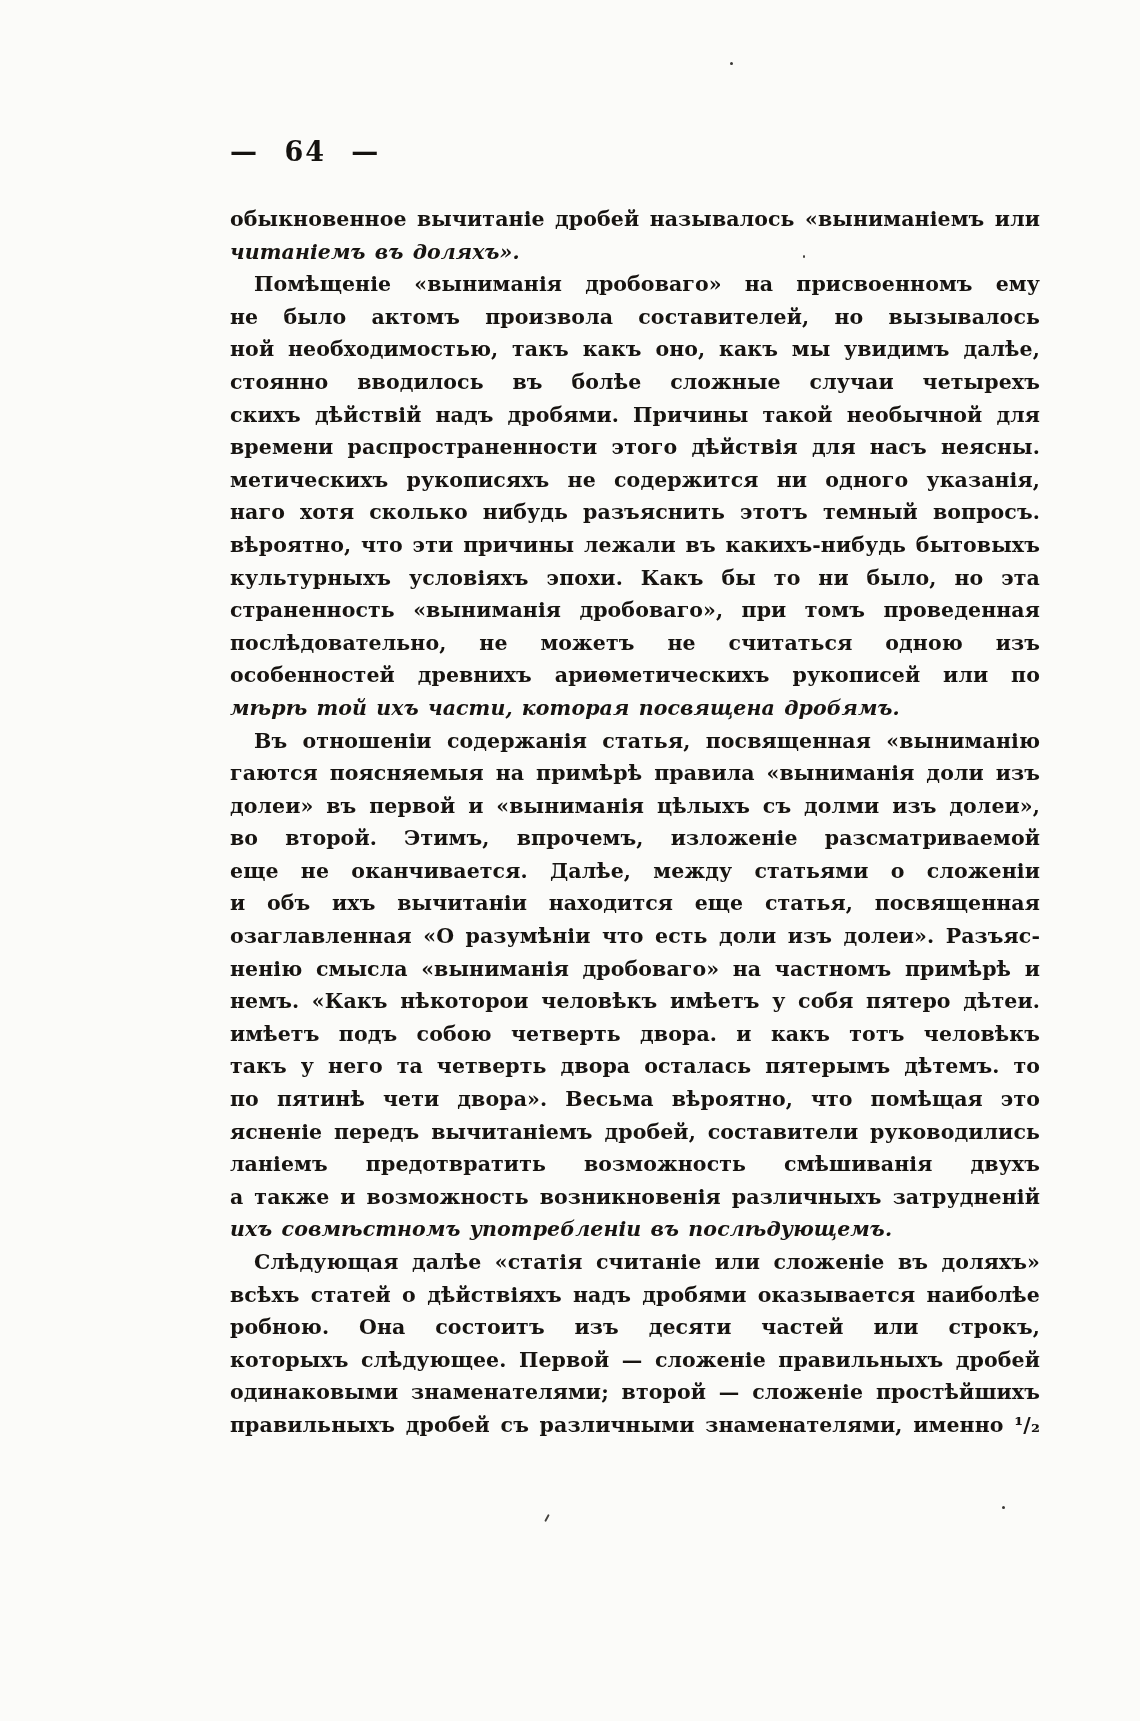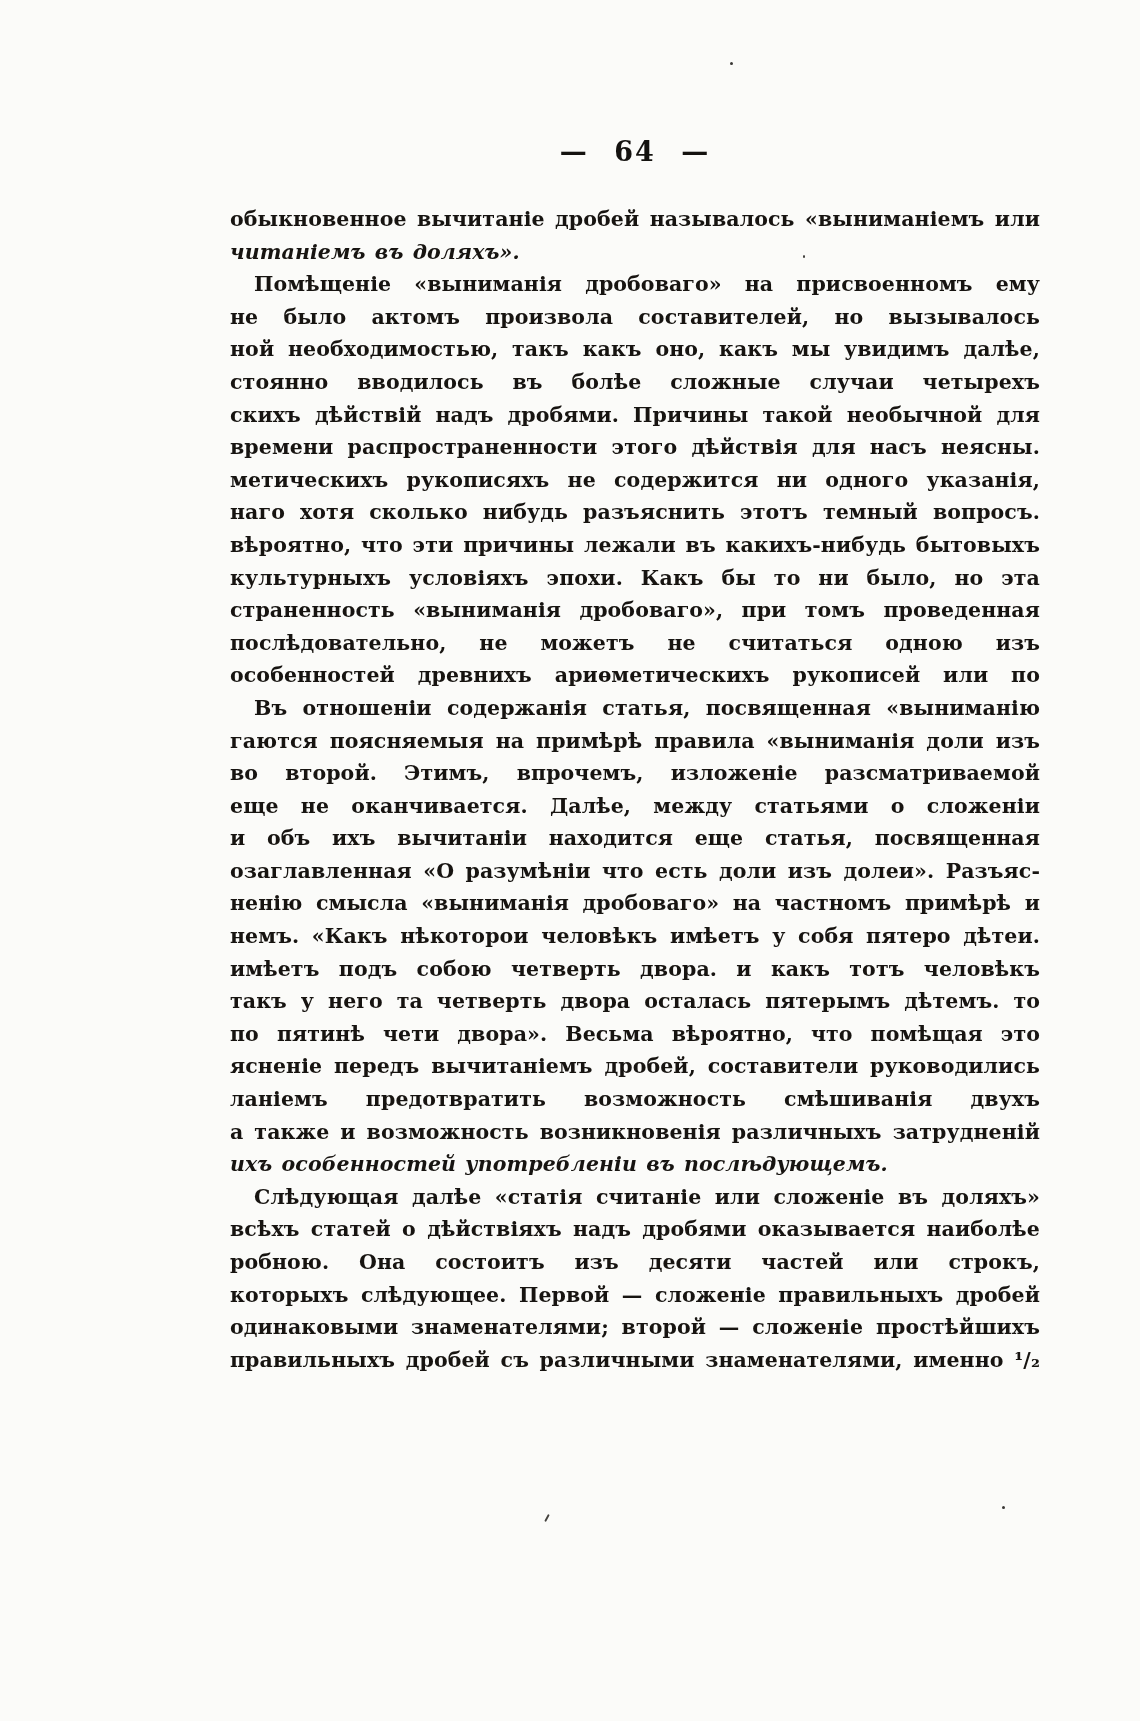--- a/index.html
+++ b/index.html
@@ -11,21 +11,21 @@
   .page {
     position: relative;
     width: 1140px; height: 1721px;
     background: #fbfbf9;
     overflow: hidden;
     color: #171512;
   }
   .page-number {
     position: absolute;
     left: 230px; top: 136px; width: 810px;
-    text-align: center;
+    text-align: left;
     font-size: 27px;
     font-weight: 700;
     letter-spacing: 2px;
     word-spacing: 14px;
     color: #14120f;
   }
   .text-block {
     position: absolute;
     left: 230px; top: 203px; width: 810px;
     font-size: 20.5px;
@@ -78,37 +78,39 @@
         <div class="line">стоянно вводилось въ болѣе сложные случаи четырехъ ариѳметиче-</div>
         <div class="line">скихъ дѣйствій надъ дробями. Причины такой необычной для нашего</div>
         <div class="line">времени распространенности этого дѣйствія для насъ неясны. Въ ариѳ-</div>
         <div class="line">метическихъ рукописяхъ не содержится ни одного указанія, способ-</div>
         <div class="line">наго хотя сколько нибудь разъяснить этотъ темный вопросъ. Весьма</div>
         <div class="line">вѣроятно, что эти причины лежали въ какихъ-нибудь бытовыхъ или</div>
         <div class="line">культурныхъ условіяхъ эпохи. Какъ бы то ни было, но эта распро-</div>
         <div class="line">страненность «выниманія дробоваго», при томъ проведенная такъ</div>
         <div class="line">послѣдовательно, не можетъ не считаться одною изъ выдающихся</div>
         <div class="line">особенностей древнихъ ариѳметическихъ рукописей или по крайней</div>
+        <div class="line no-justify">мѣрѣ той ихъ части, которая посвящена дробямъ.</div>
       </div>
       <div class="paragraph">
         <div class="line indent">Въ отношеніи содержанія статья, посвященная «выниманію дро-</div>
         <div class="line">гаются поясняемыя на примѣрѣ правила «выниманія доли изъ</div>
+        <div class="line">долеи» въ первой и «выниманія цѣлыхъ съ долми изъ долеи»,</div>
         <div class="line">во второй. Этимъ, впрочемъ, изложеніе разсматриваемой статьи</div>
         <div class="line">еще не оканчивается. Далѣе, между статьями о сложеніи дробей</div>
         <div class="line">и объ ихъ вычитаніи находится еще статья, посвященная разъяс-</div>
         <div class="line">озаглавленная «О разумѣніи что есть доли изъ долеи». Разъяс-</div>
         <div class="line">ненію смысла «выниманія дробоваго» на частномъ примѣрѣ и</div>
         <div class="line">немъ. «Какъ нѣкоторои человѣкъ имѣетъ у собя пятеро дѣтеи. да</div>
         <div class="line">имѣетъ подъ собою четверть двора. и какъ тотъ человѣкъ умеръ,</div>
         <div class="line">такъ у него та четверть двора осталась пятерымъ дѣтемъ. то есть</div>
         <div class="line">по пятинѣ чети двора». Весьма вѣроятно, что помѣщая это разъ-</div>
         <div class="line">ясненіе передъ вычитаніемъ дробей, составители руководились же-</div>
         <div class="line">ланіемъ предотвратить возможность смѣшиванія двухъ вычитаній,</div>
         <div class="line">а также и возможность возникновенія различныхъ затрудненій при</div>
-        <div class="line no-justify">ихъ особенностей употребленіи въ послѣдующемъ.</div>
+        <div class="line no-justify">ихъ совмѣстномъ употребленіи въ послѣдующемъ.</div>
       </div>
       <div class="paragraph">
         <div class="line indent">Слѣдующая далѣе «статія считаніе или сложеніе въ доляхъ» изъ</div>
         <div class="line">всѣхъ статей о дѣйствіяхъ надъ дробями оказывается наиболѣе под-</div>
         <div class="line">робною. Она состоитъ изъ десяти частей или строкъ, содержаніе</div>
         <div class="line">которыхъ слѣдующее. Первой — сложеніе правильныхъ дробей съ</div>
         <div class="line">одинаковыми знаменателями; второй — сложеніе простѣйшихъ изъ</div>
         <div class="line">правильныхъ дробей съ различными знаменателями, именно ¹/₂ съ ²/₃;</div>
       </div>
     </div>

